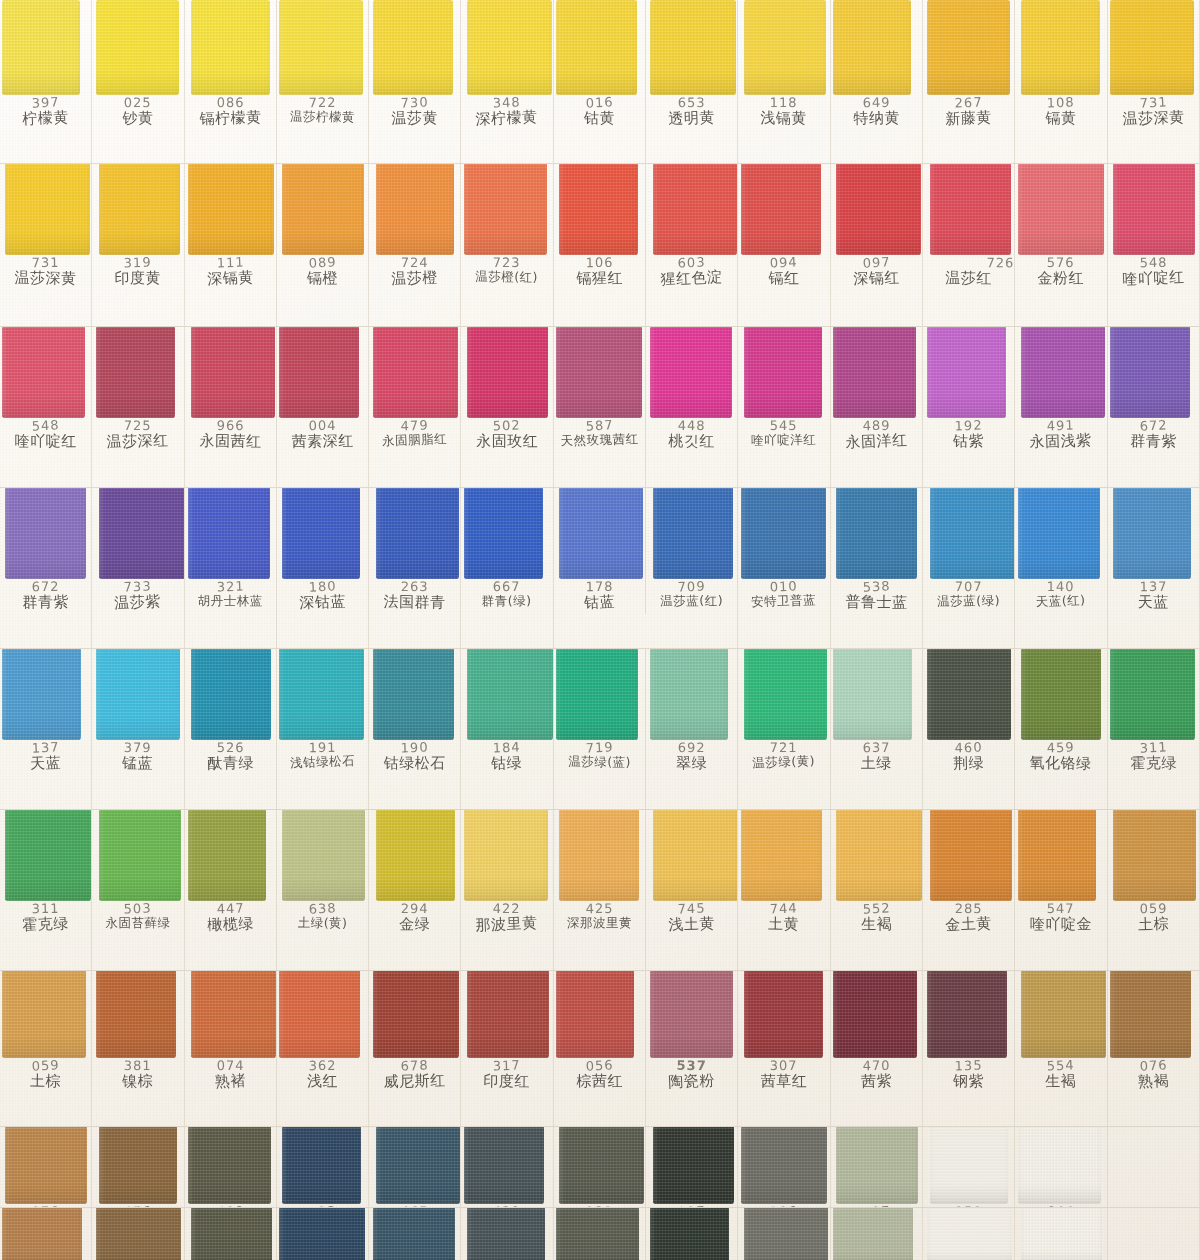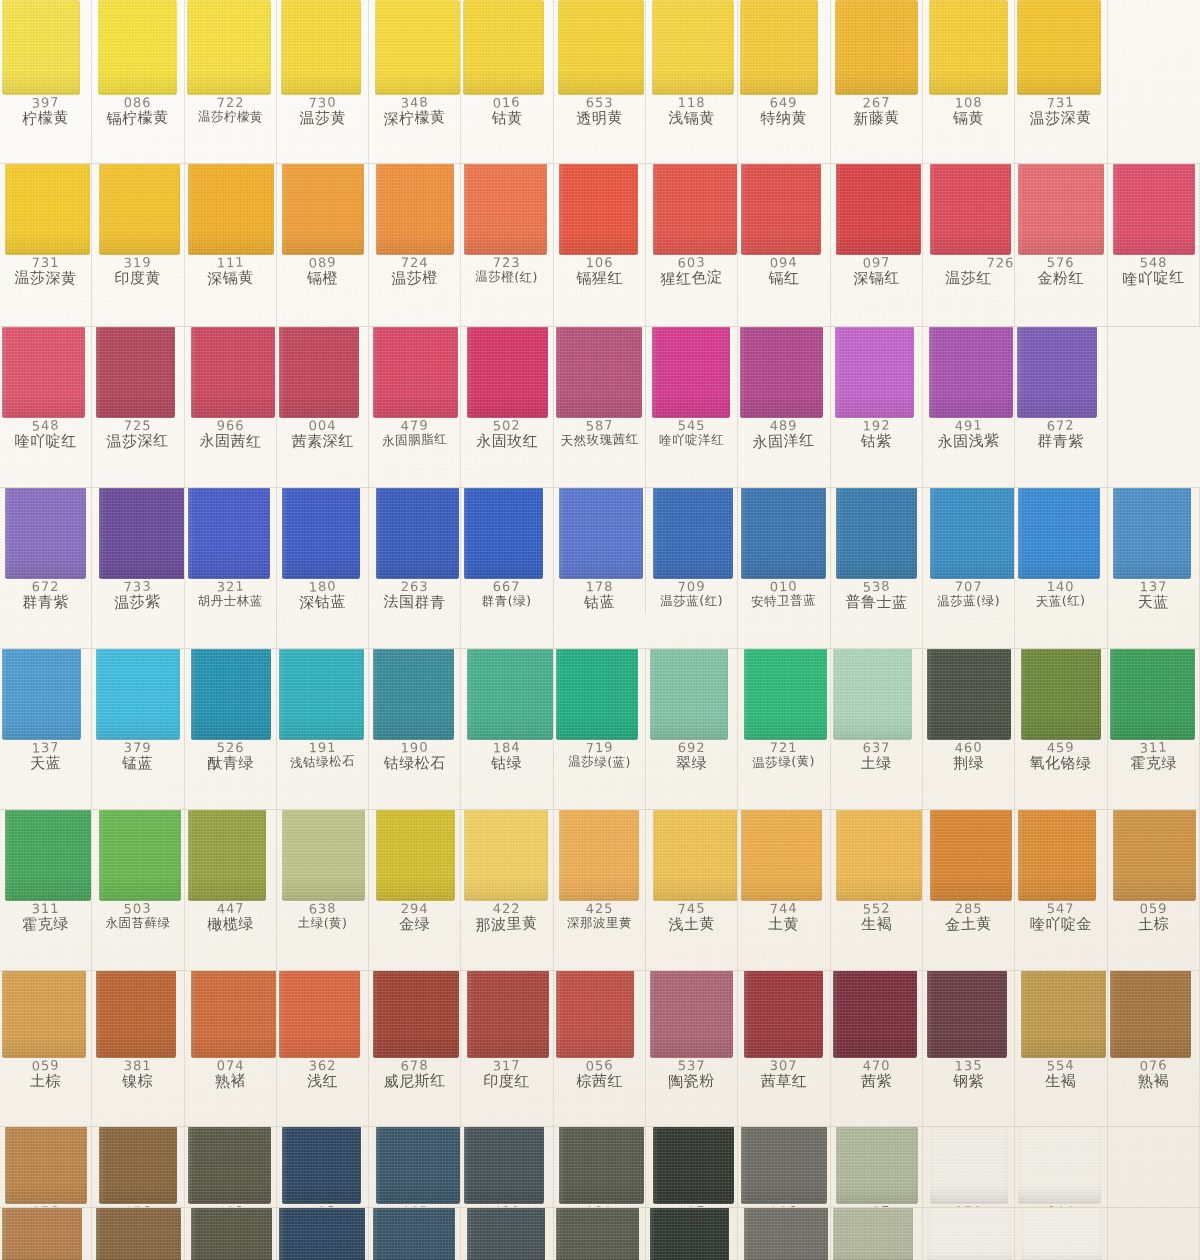--- a/index.html
+++ b/index.html
@@ -94,20 +94,27 @@
 <div id="chart">
     <div class="row" style="height: 163px;">
       <div class="cell" style="width: 92.3077px; height: 163px;">
         <div class="swatch" style="background: rgb(247, 229, 78); height: 95px; width: 78px; margin-left: 2px; margin-top: 0px;"></div>
         <div class="labels">
           <div class="code" style="transform: rotate(-3deg);">397</div>
           <div class="cname" style="transform: rotate(-2.4deg);">柠檬黄</div>
         </div>
       </div>
       <div class="cell" style="width: 92.3077px; height: 163px;">
+        <div class="swatch" style="background: rgb(249, 229, 58); height: 95px; width: 83px; margin-left: 4px; margin-top: 0px;"></div>
+        <div class="labels">
+          <div class="code" style="transform: rotate(0.5deg);">025</div>
+          <div class="cname" style="transform: rotate(0deg);">钞黄</div>
+        </div>
+      </div>
+      <div class="cell" style="width: 92.3077px; height: 163px;">
         <div class="swatch" style="background: rgb(249, 230, 63); height: 95px; width: 79px; margin-left: 6px; margin-top: 0px;"></div>
         <div class="labels">
           <div class="code" style="transform: rotate(-0.2deg);">086</div>
           <div class="cname" style="transform: rotate(-1.6deg);">镉柠檬黄</div>
         </div>
       </div>
       <div class="cell" style="width: 92.3077px; height: 163px;">
         <div class="swatch" style="background: rgb(249, 228, 67); height: 95px; width: 84px; margin-left: 2px; margin-top: 0px;"></div>
         <div class="labels">
           <div class="code" style="transform: rotate(-0.9deg);">722</div>
@@ -315,20 +322,27 @@
         </div>
       </div>
       <div class="cell" style="width: 92.3077px; height: 160px;">
         <div class="swatch" style="background: rgb(185, 86, 127); height: 92px; width: 86px; margin-left: 2px; margin-top: -1px;"></div>
         <div class="labels">
           <div class="code" style="transform: rotate(-3deg);">587</div>
           <div class="cname small" style="transform: rotate(-1.6deg);">天然玫瑰茜红</div>
         </div>
       </div>
       <div class="cell" style="width: 92.3077px; height: 160px;">
+        <div class="swatch" style="background: rgb(229, 57, 155); height: 92px; width: 82px; margin-left: 4px; margin-top: -1px;"></div>
+        <div class="labels">
+          <div class="code" style="transform: rotate(0.5deg);">448</div>
+          <div class="cname" style="transform: rotate(0.8deg);">桃깃红</div>
+        </div>
+      </div>
+      <div class="cell" style="width: 92.3077px; height: 160px;">
         <div class="swatch" style="background: rgb(216, 60, 148); height: 92px; width: 78px; margin-left: 6px; margin-top: -1px;"></div>
         <div class="labels">
           <div class="code" style="transform: rotate(-0.2deg);">545</div>
           <div class="cname small" style="transform: rotate(-0.8deg);">喹吖啶洋红</div>
         </div>
       </div>
       <div class="cell" style="width: 92.3077px; height: 160px;">
         <div class="swatch" style="background: rgb(179, 74, 145); height: 92px; width: 83px; margin-left: 2px; margin-top: -1px;"></div>
         <div class="labels">
           <div class="code" style="transform: rotate(-0.9deg);">489</div>
@@ -682,21 +696,21 @@
       <div class="cell" style="width: 92.3077px; height: 155px;">
         <div class="swatch" style="background: rgb(196, 83, 75); height: 88px; width: 78px; margin-left: 2px; margin-top: -1px;"></div>
         <div class="labels">
           <div class="code" style="transform: rotate(-3deg);">056</div>
           <div class="cname" style="transform: rotate(-0.8deg);">棕茜红</div>
         </div>
       </div>
       <div class="cell" style="width: 92.3077px; height: 155px;">
         <div class="swatch" style="background: rgb(177, 105, 124); height: 88px; width: 83px; margin-left: 4px; margin-top: -1px;"></div>
         <div class="labels">
-          <div class="code" style="transform: rotate(0.5deg);">537</div>
+          <div class="code" style="transform: rotate(0.5deg); font-weight: bold;">537</div>
           <div class="cname" style="transform: rotate(-2.4deg);">陶瓷粉</div>
         </div>
       </div>
       <div class="cell" style="width: 92.3077px; height: 155px;">
         <div class="swatch" style="background: rgb(160, 60, 65); height: 88px; width: 79px; margin-left: 6px; margin-top: -1px;"></div>
         <div class="labels">
           <div class="code" style="transform: rotate(-0.2deg);">307</div>
           <div class="cname" style="transform: rotate(0deg);">茜草红</div>
         </div>
       </div>

